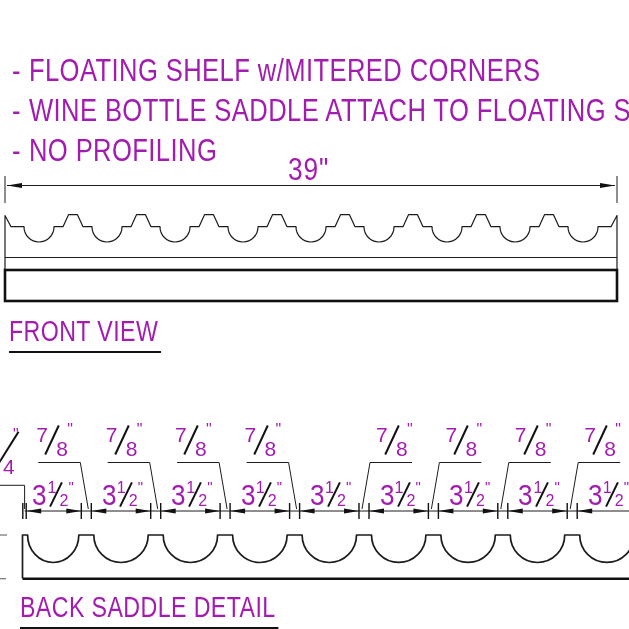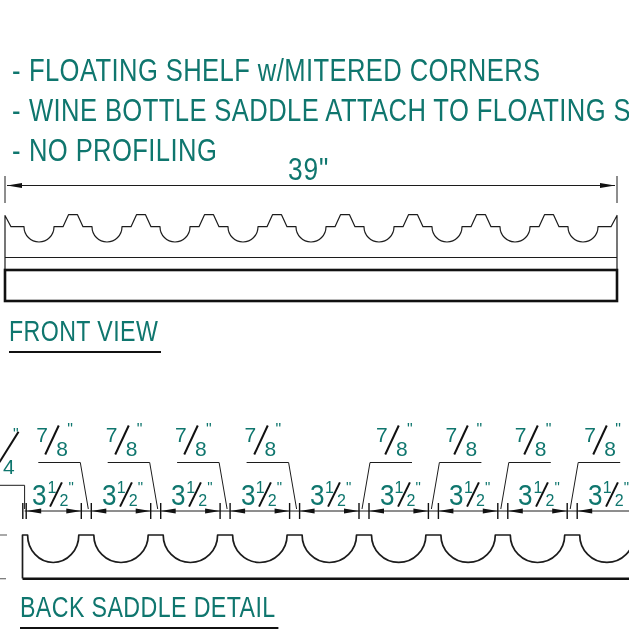--- a/index.html
+++ b/index.html
@@ -1,17 +1,17 @@
 <!DOCTYPE html>
 <html><head>
 <meta charset="utf-8">
 <style>
   html,body{margin:0;padding:0;background:#fff;}
   #sheet{position:relative;width:629px;height:629px;background:#ffffff;overflow:hidden;
-         font-family:"Liberation Sans",sans-serif;color:#0f766e;}
+         font-family:"Liberation Sans",sans-serif;color:#a21caf;}
   svg{position:absolute;left:0;top:0;}
   .ln{stroke:#1c1c1c;stroke-width:1.2;fill:none;stroke-linejoin:round;stroke-linecap:butt;}
   .thick{stroke:#111;stroke-width:2.6;fill:none;}
   .thin{stroke:#1c1c1c;stroke-width:1;fill:none;}
   .tick{stroke:#111;stroke-width:1.4;fill:none;}
   .arrow{fill:#111;stroke:none;}
   .gray{stroke:#555;stroke-width:1.1;fill:none;}
   .notes{position:absolute;left:12px;top:50px;font-size:32px;line-height:40px;white-space:nowrap;
          transform:scaleX(.8);transform-origin:left top;letter-spacing:.5px;}
   .notes .b{display:inline-block;margin-right:10px;}

